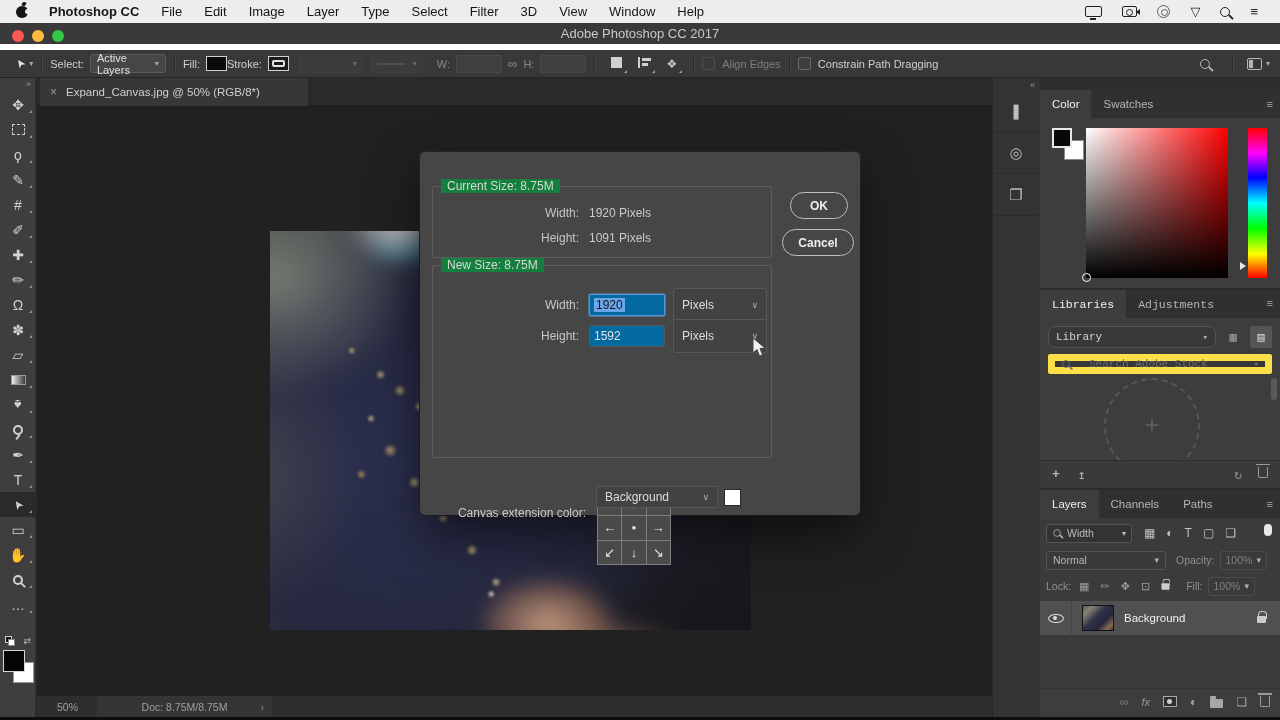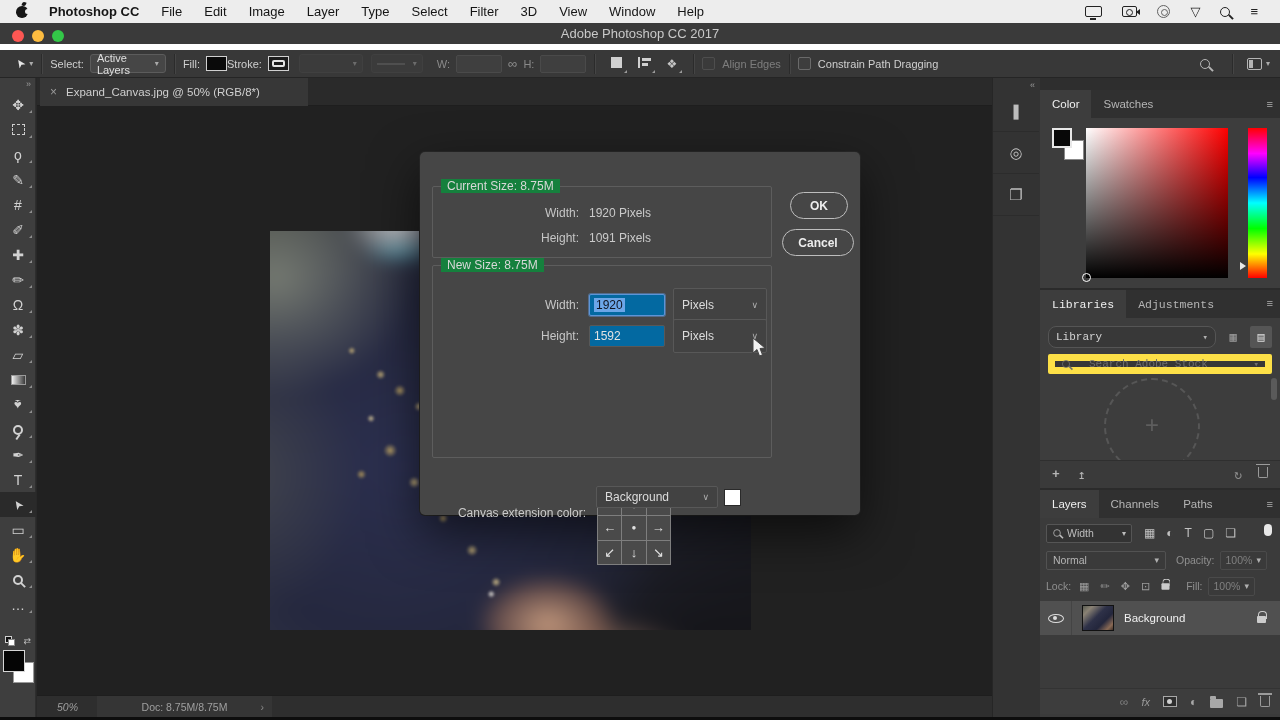--- a/index.html
+++ b/index.html
@@ -127,21 +127,21 @@
       radial-gradient(circle 4px at 30% 63%, #cdb67c, transparent 6px),
       radial-gradient(circle 3px at 36% 72%, #bfa566, transparent 5px),
       radial-gradient(circle 4px at 42% 80%, #cdb67c, transparent 6px),
       radial-gradient(circle 3px at 47% 88%, #d8c48d, transparent 5px),
       radial-gradient(circle 2px at 17% 30%, #cdb67c, transparent 4px),
       radial-gradient(circle 2px at 21% 47%, #e0d0a0, transparent 4px),
       radial-gradient(circle 2px at 46% 91%, #f0ece4, transparent 4px);
   }
   .statusbar { position:absolute; left:0; bottom:0; width:100%; height:22px; background:#2e2e2e;
                border-top:1px solid #1e1e1e; display:flex; align-items:center; font-size:10.5px; color:#9f9f9f; }
-  .sb-zoom { padding-left:20px; width:60px;font-style:italic; }
+  .sb-zoom { padding-left:20px; width:60px; }
   .sb-doc { position:relative; width:175px; height:100%; background:#353535; display:flex; align-items:center; justify-content:center; }
   .sb-chev { position:absolute; right:8px; color:#8a8a8a; }
 
   
   .dock { position:absolute; left:992px; top:0; width:48px; height:639px; background:#333; border-left:1px solid #262626; }
   .dock-collapse { text-align:right; padding:2px 6px 0 0; color:#9a9a9a; font-size:9px; letter-spacing:-1px; }
   .dock-btn { width:46px; height:42px; display:flex; align-items:center; justify-content:center;
               color:#bdbdbd; font-size:15px; border-bottom:1px solid #2c2c2c; }
 
   

